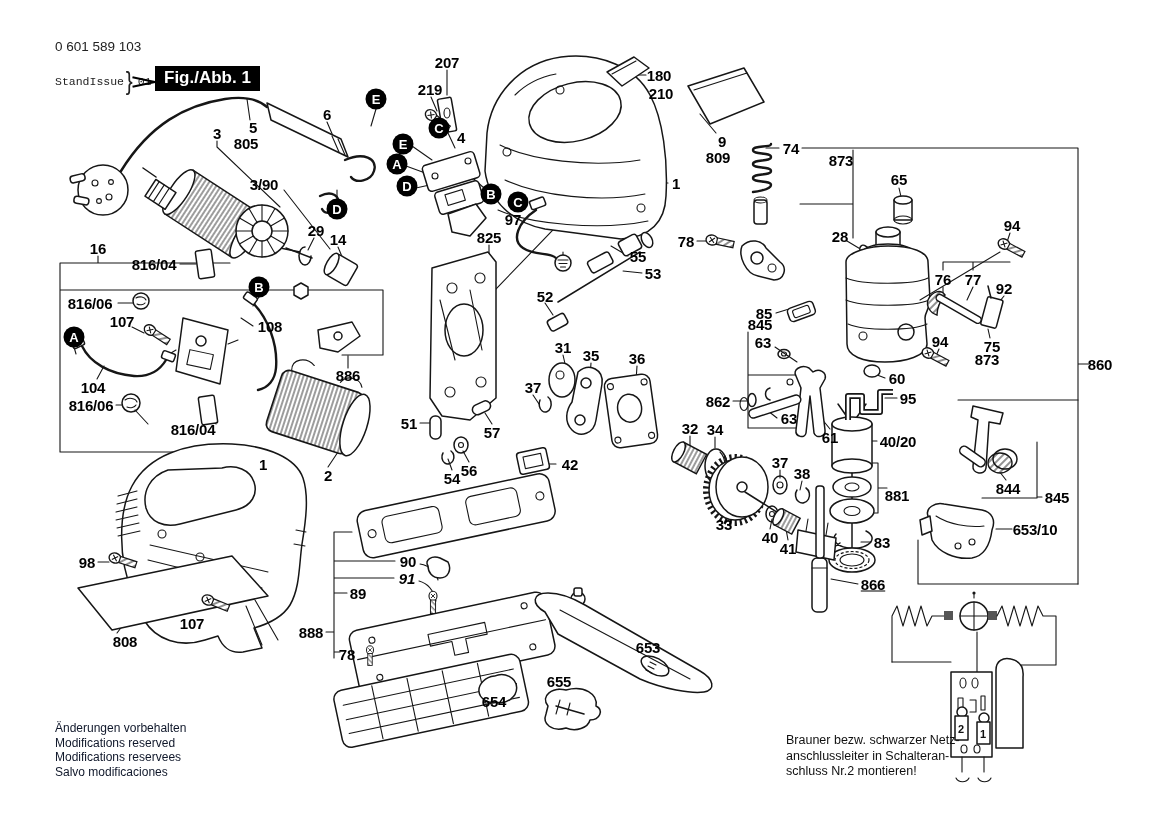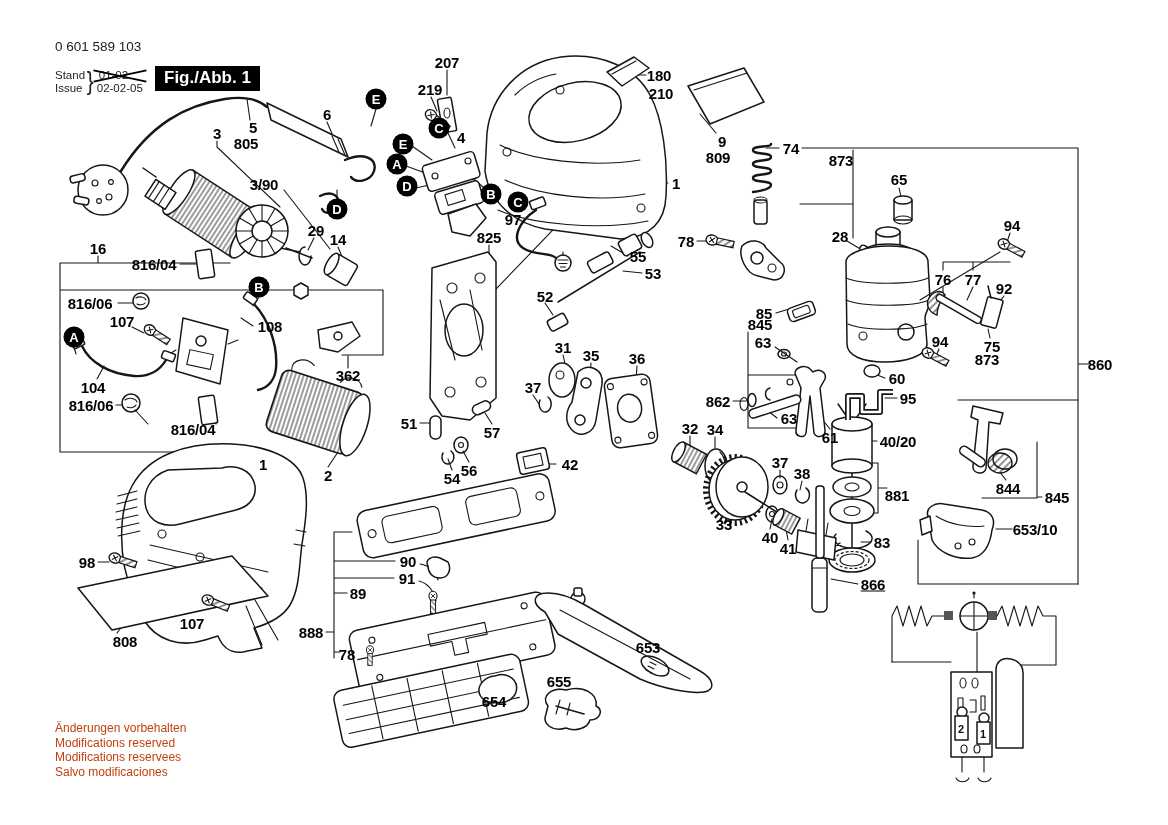--- a/index.html
+++ b/index.html
@@ -10,30 +10,30 @@
   .sw{fill:#ffffff;stroke:#161616;stroke-width:1.5;stroke-linecap:round;stroke-linejoin:round;}
   .thin{stroke-width:1.1;}
   .thick{stroke-width:2.4;}
   .plabel{position:absolute;transform:translate(-50%,-50%);font-size:15px;font-weight:bold;
           white-space:nowrap;color:#000;z-index:5;letter-spacing:-0.2px;}
   .letter{position:absolute;transform:translate(-50%,-50%);width:21px;height:21px;border-radius:50%;
           background:#000;color:#fff;font-size:13px;font-weight:bold;display:flex;
           align-items:center;justify-content:center;z-index:6;}
   .hdr-num{position:absolute;left:55px;top:39px;font-size:13.5px;color:#222;}
   .rev{position:absolute;left:55px;top:66px;display:flex;align-items:center;font-size:11.5px;color:#222;}
-  .rev .col{display:flex;flex-direction:column;line-height:13px;}
+  .rev .col{display:flex;line-height:13px;font-family:Liberation Mono, monospace;}
   .rev .brace{font-size:26px;font-weight:200;margin:0 2px 0 1px;transform:scaleX(.8);}
   .crossed{position:relative;display:inline-block;padding:0 2px;}
   .crossed::before,.crossed::after{content:"";position:absolute;left:-4px;right:-4px;top:48%;
           height:1.6px;background:#000;}
   .crossed::before{transform:rotate(12deg);}
   .crossed::after{transform:rotate(-12deg);}
   .figbox{position:absolute;left:155px;top:66px;background:#000;color:#fff;font-weight:bold;
           font-size:17px;padding:2px 9px 3px 9px;z-index:5;}
-  .footer-left{position:absolute;left:55px;top:721px;font-size:12px;line-height:14.5px;color:#c2410c;}
+  .footer-left{position:absolute;left:55px;top:721px;font-size:12px;line-height:14.5px;color:#0f172a;}
   .note-right{position:absolute;left:786px;top:733px;font-size:12.5px;line-height:15.5px;color:#111;}
   .schem-num{position:absolute;transform:translate(-50%,-50%);font-size:11px;font-weight:bold;z-index:6;}
 </style>
 </head>
 <body>
 
 <div class="page">
 
 <svg class="art" width="1168" height="825" viewBox="0 0 1168 825">
   <defs>
@@ -452,21 +452,21 @@
       <div class="plabel" style="left: 316px; top: 230px;">29</div>
       <div class="plabel" style="left: 338px; top: 239px;">14</div>
       <div class="plabel" style="left: 98px; top: 248px;">16</div>
       <div class="plabel" style="left: 154px; top: 264px;">816/04</div>
       <div class="plabel" style="left: 90px; top: 303px;">816/06</div>
       <div class="plabel" style="left: 122px; top: 321px;">107</div>
       <div class="plabel" style="left: 93px; top: 387px;">104</div>
       <div class="plabel" style="left: 91px; top: 405px;">816/06</div>
       <div class="plabel" style="left: 193px; top: 429px;">816/04</div>
       <div class="plabel" style="left: 270px; top: 326px;">108</div>
-      <div class="plabel" style="left: 348px; top: 375px;">362</div>
+      <div class="plabel" style="left: 348px; top: 375px;">886</div>
       <div class="plabel" style="left: 489px; top: 237px;">825</div>
       <div class="plabel" style="left: 513px; top: 219px; text-align: right;">97</div>
       <div class="plabel" style="left: 638px; top: 256px;">55</div>
       <div class="plabel" style="left: 653px; top: 273px;">53</div>
       <div class="plabel" style="left: 545px; top: 296px;">52</div>
       <div class="plabel" style="left: 563px; top: 347px;">31</div>
       <div class="plabel" style="left: 591px; top: 355px;">35</div>
       <div class="plabel" style="left: 637px; top: 358px;">36</div>
       <div class="plabel" style="left: 533px; top: 387px;">37</div>
       <div class="plabel" style="left: 718px; top: 401px;">862</div>
@@ -507,21 +507,21 @@
       <div class="plabel" style="left: 1035px; top: 529px;">653/10</div>
       <div class="plabel" style="left: 676px; top: 183px;">1</div>
       <div class="plabel" style="left: 263px; top: 464px;">1</div>
       <div class="plabel" style="left: 328px; top: 475px;">2</div>
       <div class="plabel" style="left: 87px; top: 562px;">98</div>
       <div class="plabel" style="left: 109px; top: 641px; margin-left: 16px;">808</div>
       <div class="plabel" style="left: 192px; top: 623px;">107</div>
       <div class="plabel" style="left: 311px; top: 632px;">888</div>
       <div class="plabel" style="left: 347px; top: 654px;">78</div>
       <div class="plabel" style="left: 408px; top: 561px;">90</div>
-      <div class="plabel" style="left: 407px; top: 578px;">91</div>
+      <div class="plabel" style="left: 407px; top: 578px; font-style: italic;">91</div>
       <div class="plabel" style="left: 358px; top: 593px;">89</div>
       <div class="plabel" style="left: 494px; top: 701px;">654</div>
       <div class="plabel" style="left: 559px; top: 681px;">655</div>
       <div class="plabel" style="left: 648px; top: 647px;">653</div>
       <div class="plabel" style="left: 461px; top: 137px;">4</div>
     </div>
   <div id="letters">
       <div class="letter" style="left: 376px; top: 99px;">E</div>
       <div class="letter" style="left: 337px; top: 209px;">D</div>
       <div class="letter" style="left: 439px; top: 128px;">C</div>
@@ -533,16 +533,21 @@
       <div class="letter" style="left: 259px; top: 287px;">B</div>
       <div class="letter" style="left: 74px; top: 337px;">A</div>
     </div>
 
   <div class="footer-left" id="footerLeft">
       <div>Änderungen vorbehalten</div>
       <div>Modifications reserved</div>
       <div>Modifications reservees</div>
       <div>Salvo modificaciones</div>
     </div>
+  <div class="note-right" id="noteRight">
+      <div>Brauner bezw. schwarzer Netz-</div>
+      <div>anschlussleiter in Schalteran-</div>
+      <div>schluss Nr.2 montieren!</div>
+    </div>
 
   <div class="schem-num" style="left:961px;top:729px">2</div>
   <div class="schem-num" style="left:983px;top:734px">1</div>
 </div>
 
 </body></html>

